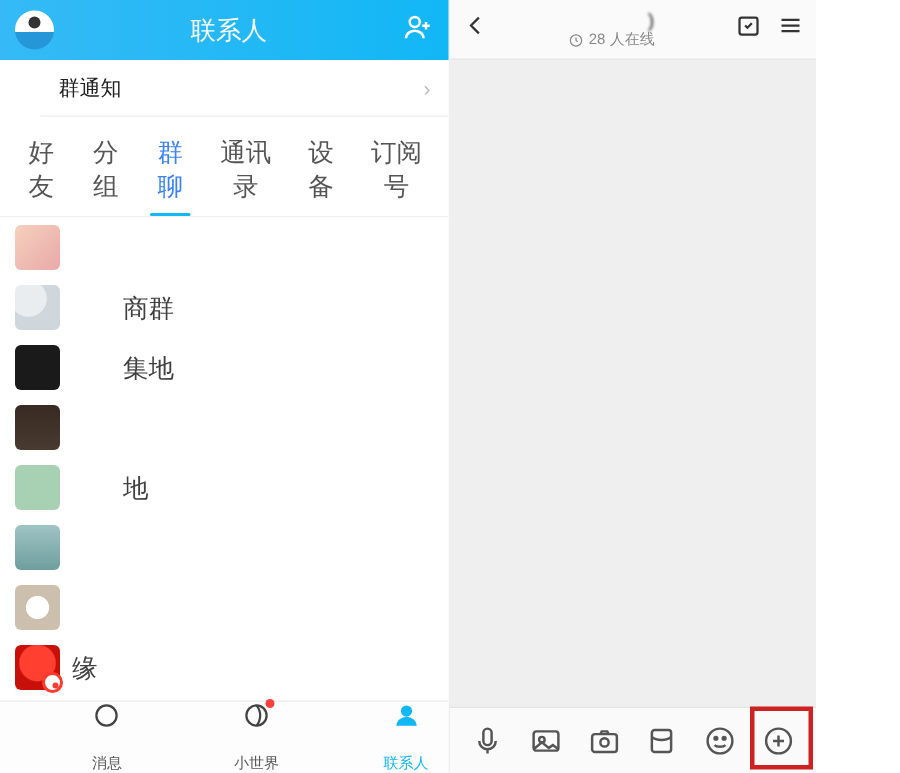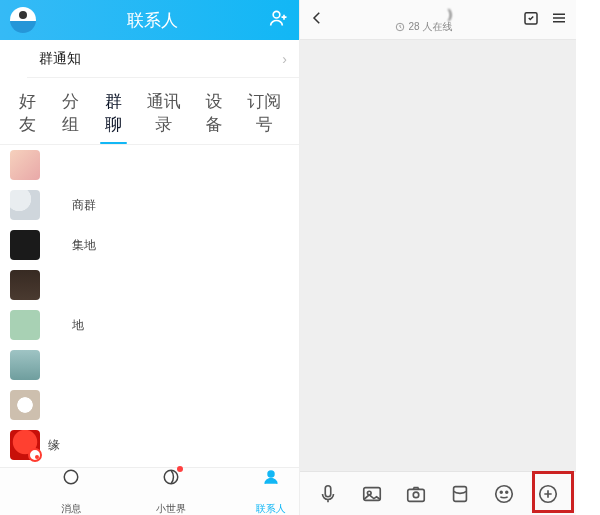--- a/index.html
+++ b/index.html
@@ -6,21 +6,21 @@
   body {
     font-family: -apple-system, "Helvetica Neue", Arial, "PingFang SC", "Microsoft YaHei", sans-serif;
     background: #fff;
     width: 600px;
     height: 515px;
     overflow: hidden;
     display: flex;
   }
   .panel { height: 515px; display:flex; flex-direction:column;text-align:center; }
   .panel-left { width: 300px; border-right: 1px solid #eee; }
-  .panel-right { width: 276px; background:#f1f1f1; position:relative; }
+  .panel-right { width: 244px; background:#f1f1f1; position:relative; }
 
   
   .l-header {
     height: 40px;
     background: linear-gradient(90deg,#35baf6 0%, #12b7f5 100%);
     display:flex; align-items:center; justify-content:space-between;
     padding: 0 10px;
     color:#fff;
   }
   .avatar-top {
@@ -43,28 +43,28 @@
     margin-left:27px;
   }
   .chev { color:#bbb; font-size:14px; }
 
   
   .tabs {
     display:flex; gap:0; padding:6px 6px 0 6px; font-size:17px; color:#555;
     border-bottom:1px solid #f0f0f0; background:#fff;
   }
   .tab { padding:6px 7px 8px 7px; cursor:pointer; position:relative; }
-  .tab.active { color:#0f172a; }
+  .tab.active { color:#3b82f6; }
   .tab.active::after{
     content:"";position:absolute;left:8px;right:8px;bottom:0;height:2px;background:#12b7f5;border-radius:2px;
   }
 
   
   .list { flex:1; overflow:hidden; background:#fff; }
-  .row { display:flex; align-items:center; padding:4px 10px; height:40px; font-size:12px; color:#404040; }
+  .row { display:flex; align-items:center; padding:4px 10px; height:40px; font-size:17px; color:#404040; }
   .row .thumb {
     width:30px;height:30px;border-radius:4px;margin-right:8px;flex:0 0 30px;
     background:#ddd;
   }
   .row .name { white-space:nowrap; overflow:hidden; text-overflow:ellipsis; }
   .thumb.t0{background:linear-gradient(135deg,#f6d1bd,#e8a8a8);}
   .thumb.t1{background:radial-gradient(circle at 30% 30%,#e9edf0 40%,#cfd6dc 42%);}
   .thumb.t2{background:#1a1a1a;}
   .thumb.t3{background:linear-gradient(#372a22,#4a3a30);}
   .thumb.t4{background:#a8d1b4;}

